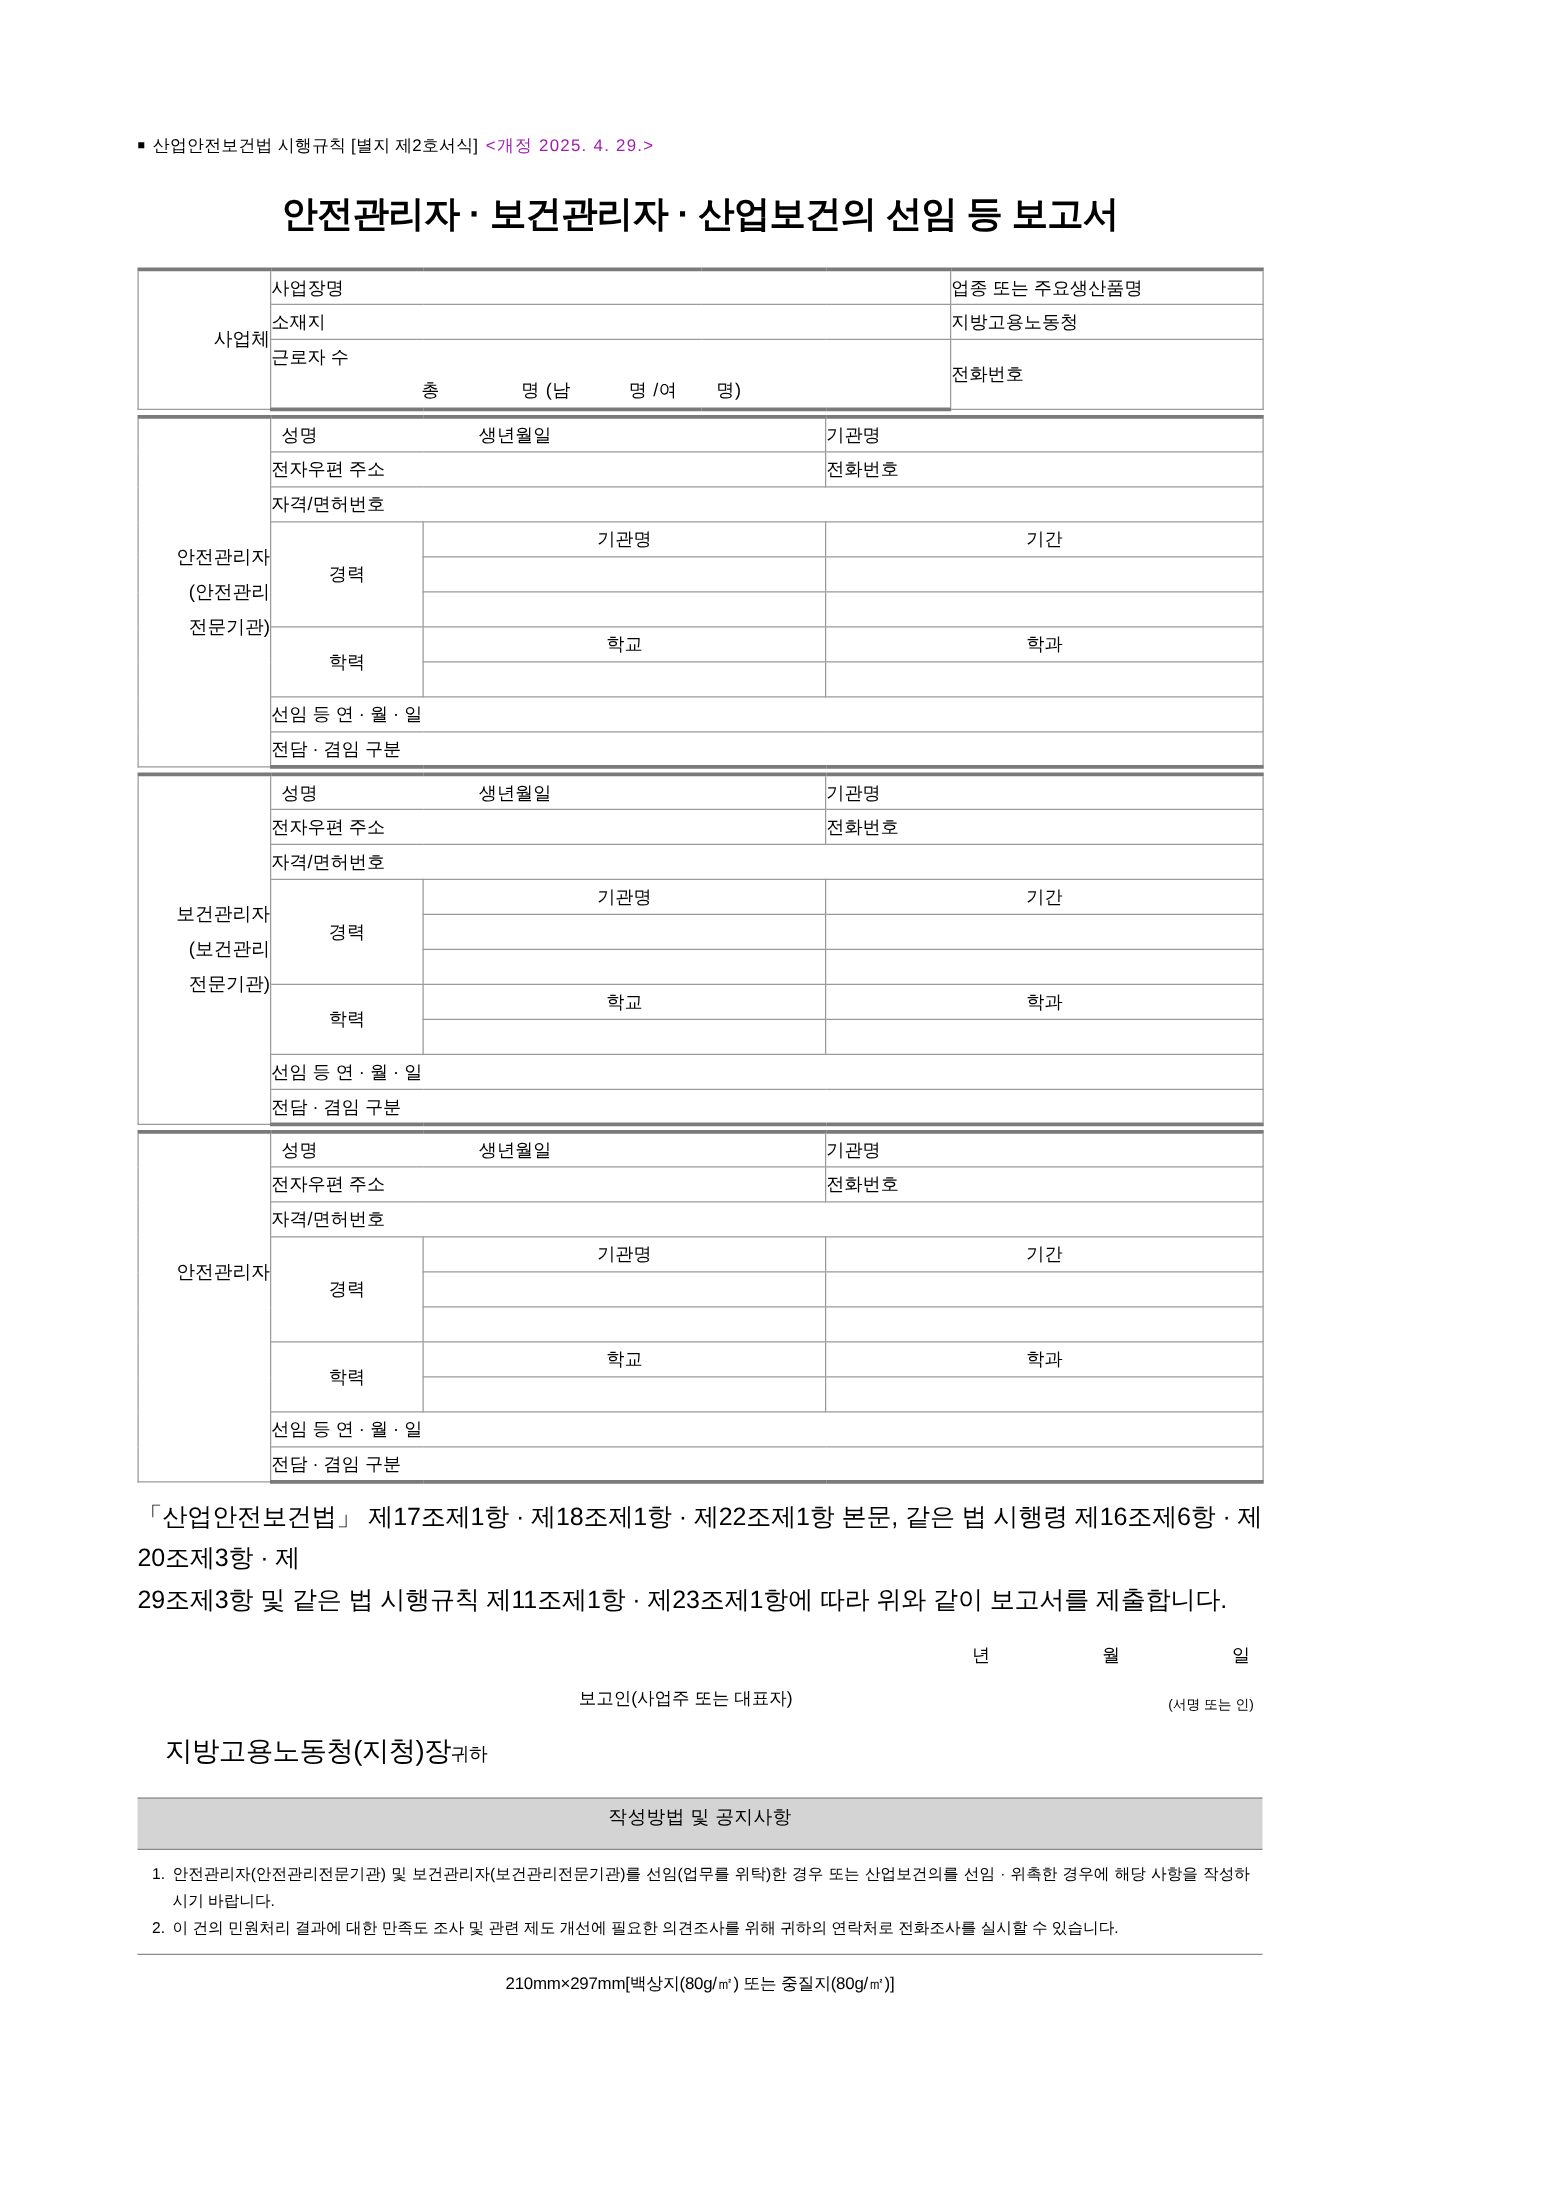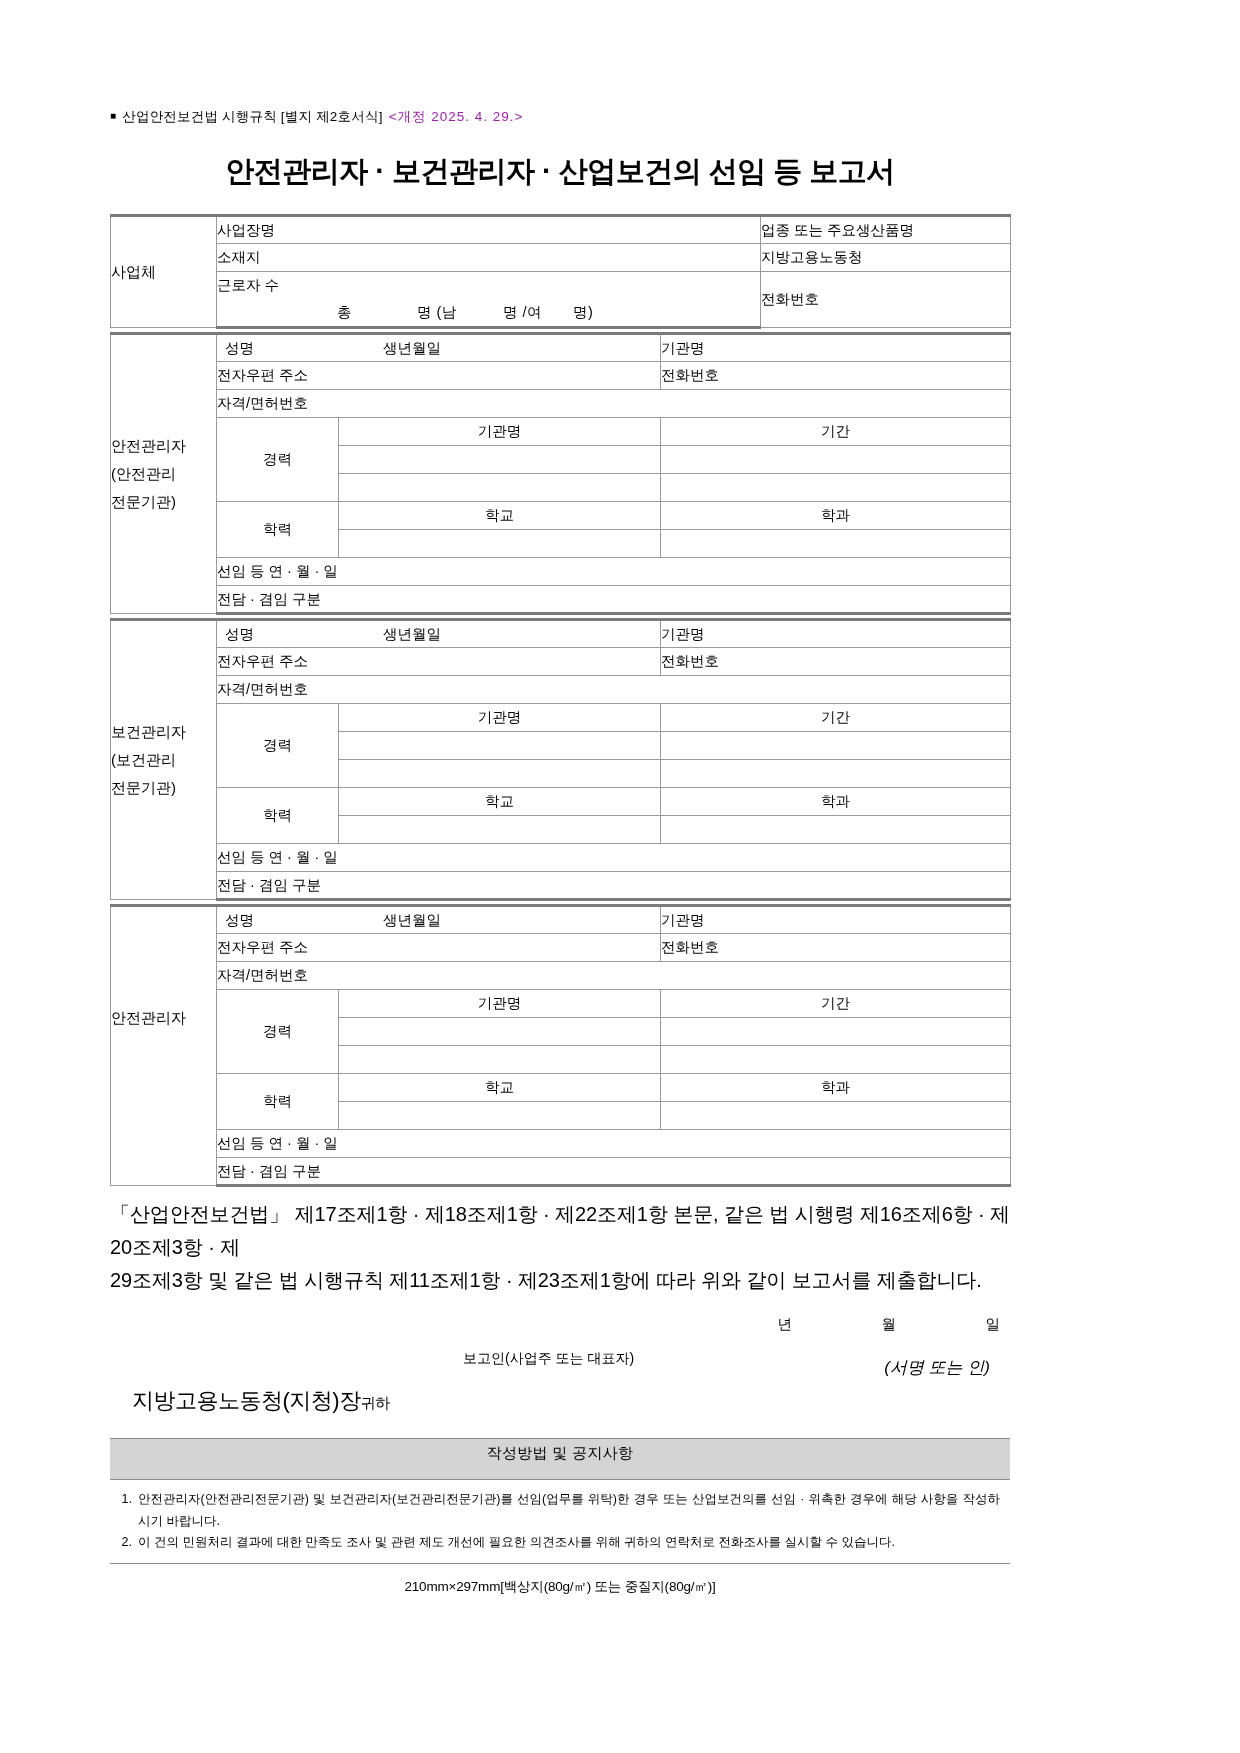--- a/index.html
+++ b/index.html
@@ -62,21 +62,21 @@
   }
   table.form td {
     border: 1px solid #9a9a9a;
     padding: 0;
     vertical-align: middle;
     height: 28px;
   }
   .cl { padding-left: 8px; text-align: left; }
   .cc { text-align: center; }
   .sec-label {
-    text-align: left;
+    text-align: right;
     font-size: 15px;
     line-height: 1.85;
   }
   .sub-label { text-align: center; font-size: 14.5px; }
 
   
   .rule-top    { border-top: 3px solid #7a7a7a !important; }
   .rule-bottom { border-bottom: 3px solid #7a7a7a !important; }
 
   .tbl-gap { height: 3px; line-height: 3px; font-size: 0; }
@@ -127,24 +127,23 @@
     height: 26px;
   }
   .reporter {
     position: absolute;
     left: 353px;
     top: 0;
     font-size: 14px;
   }
   .sign {
     position: absolute;
-    right: 20px;
+    right: 7px;
     top: 6px;
-    font-size: 17px;
-    font-style: italic;
+    font-size: 11px;
   }
 
   .to-line {
     margin-top: 10px;
     margin-left: 22px;
     font-size: 22px;
     letter-spacing: -0.5px;
   }
   .to-line .honor { font-size: 15px; }
 

